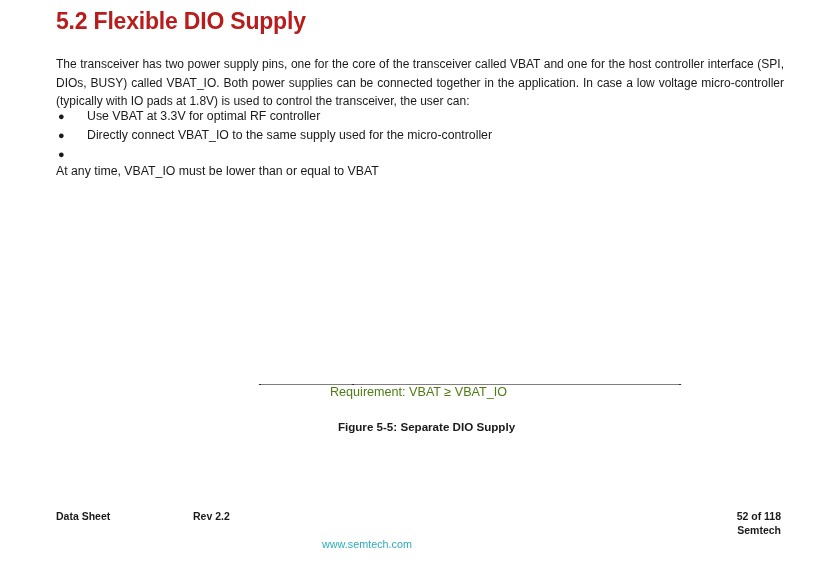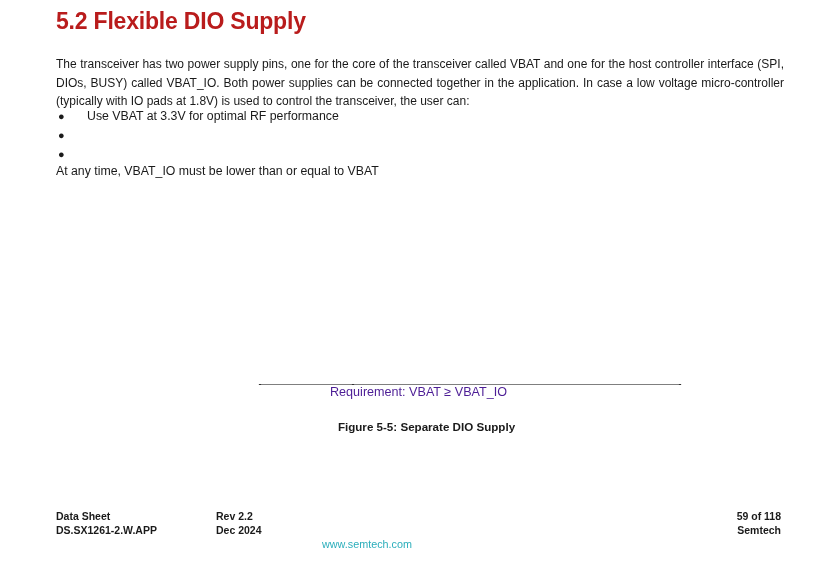--- a/index.html
+++ b/index.html
@@ -117,21 +117,21 @@
     fill: #000000;
   }
 
   .requirement-line {
     position: absolute;
     left: 0;
     top: 385px;
     width: 837px;
     text-align: center;
     font-size: 12.6px;
-    color: #4c1d95;
+    color: #4d7c0f;
   }
   .figure-caption {
     position: absolute;
     left: 8px;
     top: 420px;
     width: 837px;
     text-align: center;
     font-size: 11.6px;
     font-weight: bold;
     color: #1a1a1a;
@@ -154,21 +154,21 @@
     font-weight: bold;
     line-height: 13.5px;
     color: #1a1a1a;
   }
   .footer-left .f-row {
     display: block;
     white-space: nowrap;
   }
   .footer-left .f-doc {
     display: inline-block;
-    width: 160px;
+    width: 137px;
   }
   .footer-right {
     position: absolute;
     right: 56px;
     top: 510px;
     text-align: right;
     font-size: 10.5px;
     font-weight: bold;
     line-height: 13.5px;
     color: #1a1a1a;
@@ -192,24 +192,25 @@
 
   <div class="section-heading">5.2 Flexible DIO Supply</div>
 
   <div class="body-block">
     <p class="body-para">The transceiver has two power supply pins, one for the core of the transceiver called VBAT and one for the host controller interface (SPI, DIOs, BUSY) called VBAT_IO. Both power supplies can be connected together in the application. In case a low voltage micro-controller (typically with IO pads at 1.8V) is used to control the transceiver, the user can:</p>
   </div>
 
   <div class="bullet-list">
     <div class="bullet-row">
       <span class="bullet-dot">●</span>
-      <span class="bullet-text">Use VBAT at 3.3V for optimal RF performance</span>
+      <span class="bullet-text">Use VBAT at 3.3V for optimal RF controller</span>
     </div>
     <div class="bullet-row">
       <span class="bullet-dot">●</span>
+      <span class="bullet-text">Directly connect VBAT_IO to the same supply used for the micro-controller</span>
     </div>
     <div class="bullet-row">
       <span class="bullet-dot">●</span>
     </div>
   </div>
 
   <div class="closing-line">At any time, VBAT_IO must be lower than or equal to VBAT</div>
 
   <div class="figure-area">
     <svg class="figure-svg" width="837" height="200" viewBox="0 0 837 200">
@@ -265,23 +266,22 @@
   </div>
 
   <div class="requirement-line">Requirement: VBAT ≥ VBAT_IO</div>
 
   <div class="figure-caption">Figure 5-5: Separate DIO Supply</div>
 
   <div class="footer-rule"></div>
 
   <div class="footer-left">
     <span class="f-row"><span class="f-doc">Data Sheet</span><span>Rev 2.2</span></span>
-    <span class="f-row"><span class="f-doc">DS.SX1261-2.W.APP</span><span>Dec 2024</span></span>
   </div>
 
   <div class="footer-right">
-    <span>59 of 118</span>
+    <span>52 of 118</span>
     <span>Semtech</span>
   </div>
 
   <a class="footer-link" href="#">www.semtech.com</a>
 
 </div>
 
 </body></html>

